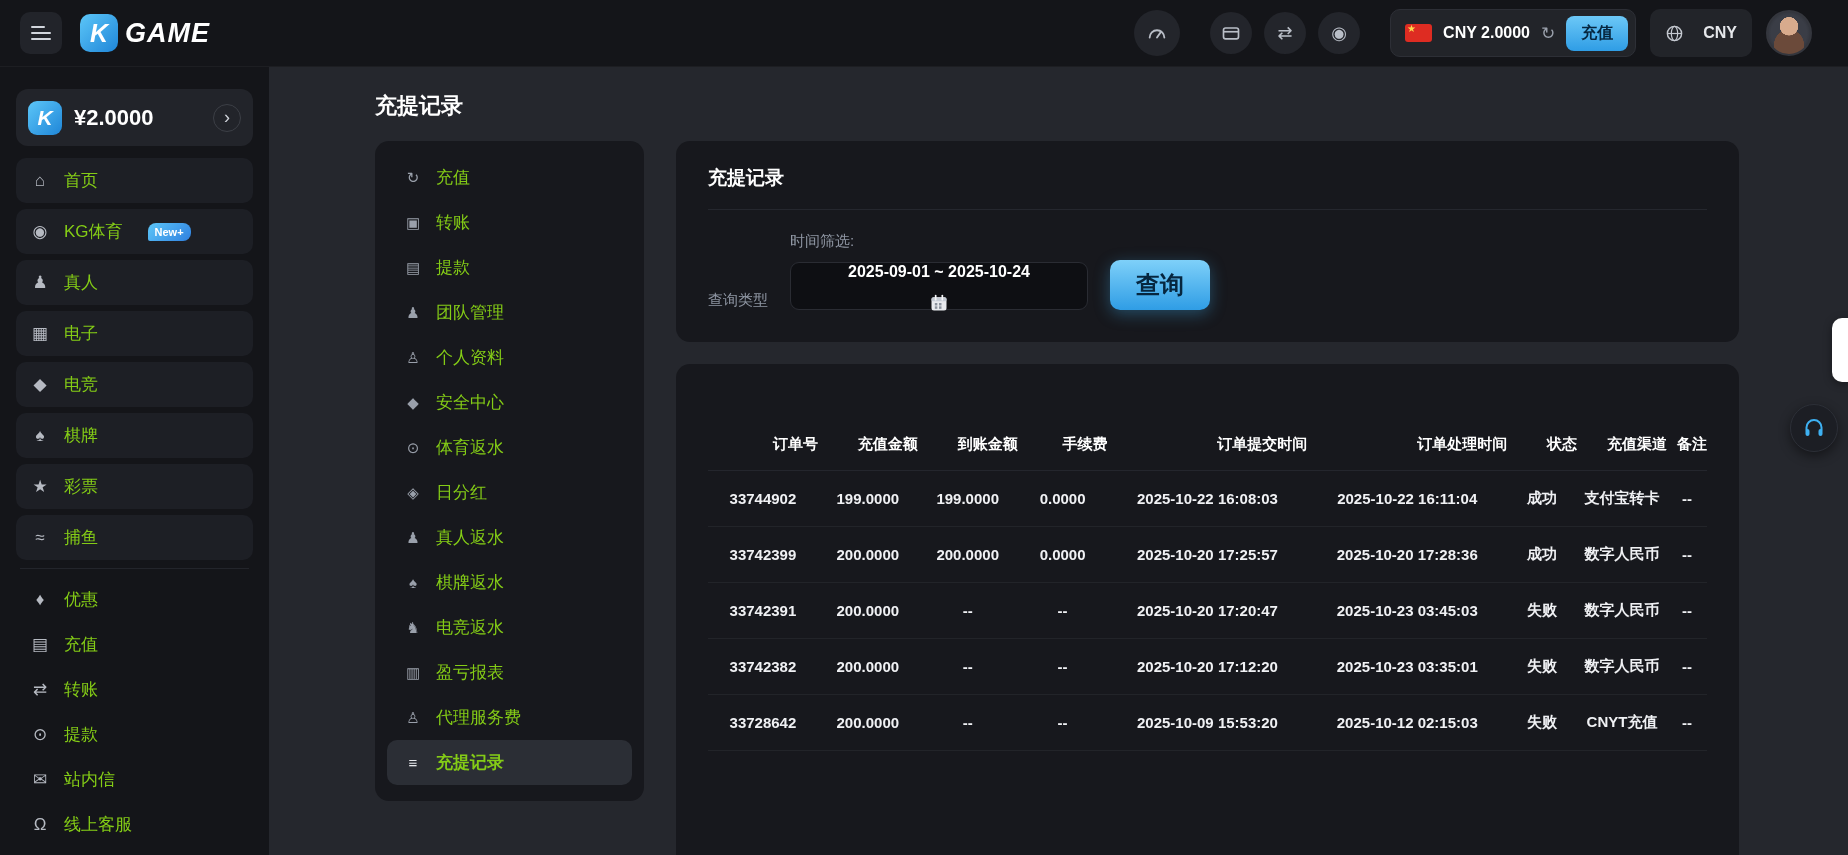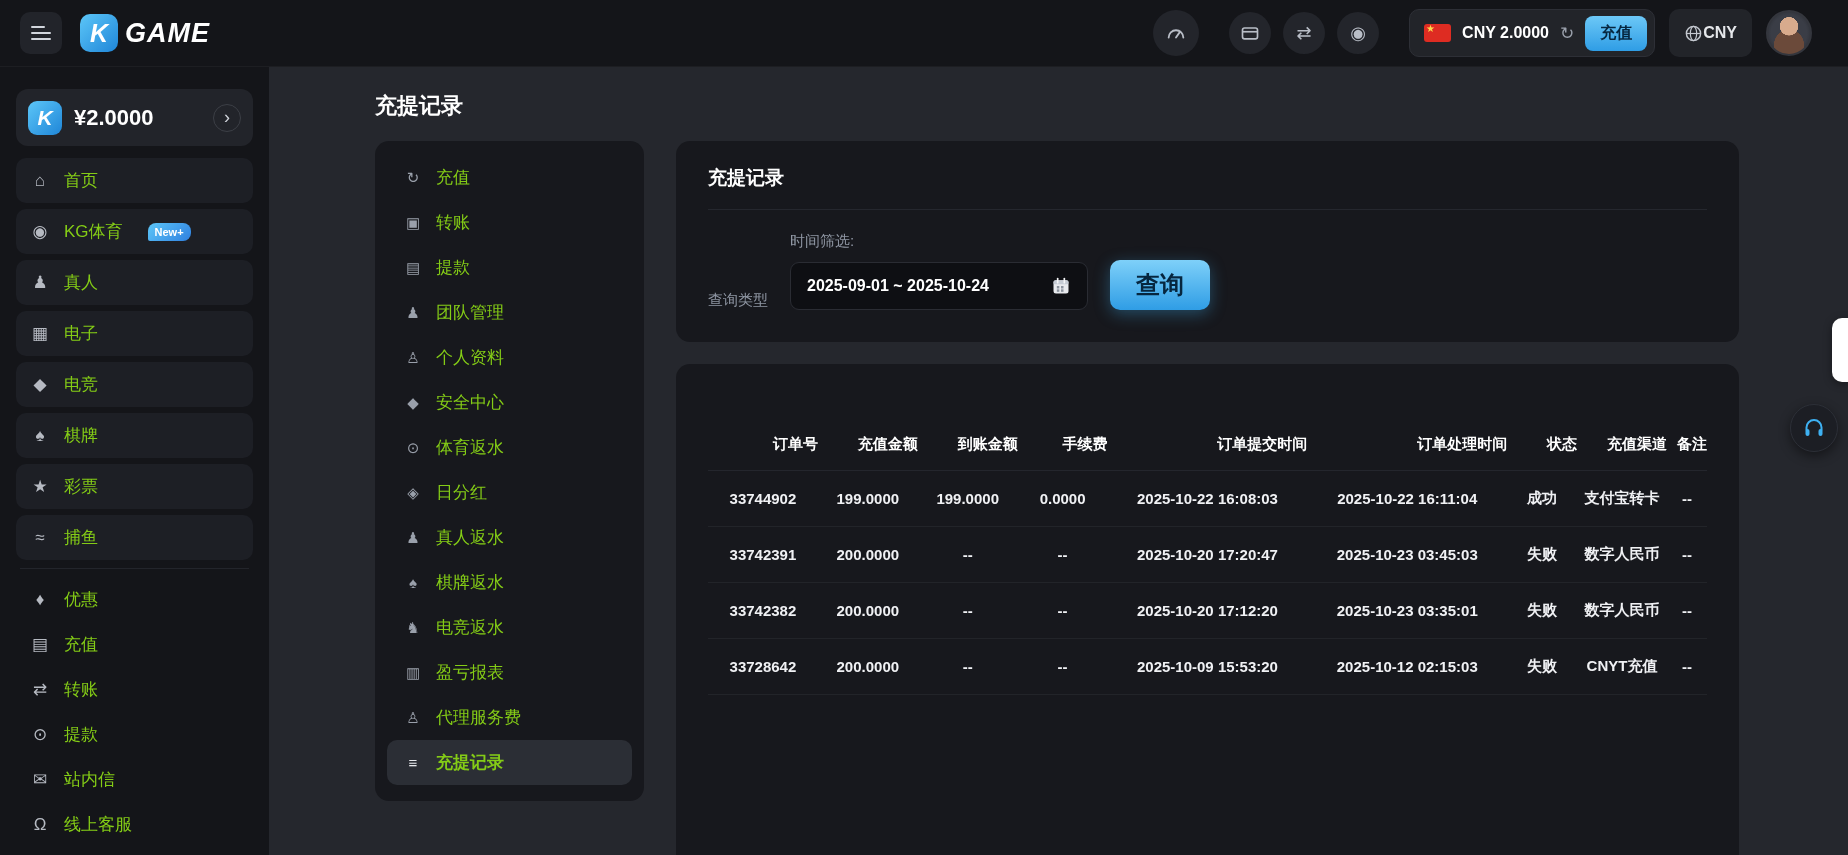--- a/index.html
+++ b/index.html
@@ -40,21 +40,21 @@
   .currency-pill { height:48px; background:#222429; border:1px solid #2d2f36; border-radius:10px;
     display:flex; align-items:center; gap:11px; padding:0 7px 0 14px; cursor:pointer; }
   .flag { width:27px; height:18px; background:#de2c22; border-radius:3px; position:relative; flex-shrink:0; }
   .flag .star { position:absolute; left:2px; top:-1px; color:#ffd84d; font-size:10px; }
   .currency-text { color:#fff; font-weight:bold; font-size:16px; white-space:nowrap; }
   .refresh { color:#9aa0ab; font-size:17px; cursor:pointer; }
   .deposit-btn { height:35px; padding:0 15px; border-radius:8px;
     background:linear-gradient(180deg,#6cc8f7,#2f9de5); color:#06263f; font-weight:bold; font-size:16px; }
 
   .lang-pill { height:48px; background:#222429; border-radius:10px; display:flex; align-items:center;
-    gap:0; padding:0 15px; color:#e5e7ea; font-weight:bold; font-size:16px; cursor:pointer; }
+    gap:19px; padding:0 15px; color:#e5e7ea; font-weight:bold; font-size:16px; cursor:pointer; }
 
   .avatar { width:46px; height:46px; border-radius:50%; border:2px solid #34363d; cursor:pointer;
     background:
       radial-gradient(circle at 50% 34%, #d8ab8d 0 26%, rgba(0,0,0,0) 27%),
       radial-gradient(circle at 50% 78%, #6b4a3a 0 38%, rgba(0,0,0,0) 39%),
       radial-gradient(circle at 50% 50%, #3a3d46 0 60%, #23252b 100%); }
 
   
   aside {
     position:absolute; top:67px; left:0; bottom:0; width:269px;
@@ -98,21 +98,21 @@
   .filter-card { padding:24px 32px 32px; }
   .card-title { font-size:19px; font-weight:bold; color:#fff; padding-bottom:18px;
     border-bottom:1px solid #25272e; margin-bottom:22px; }
   .filter-row { display:flex; align-items:flex-end; gap:22px; }
   .field { display:flex; flex-direction:column; gap:11px; }
   .field-label { color:#8f96a3; font-size:15px; }
   .control { height:48px; background:#0e0f13; border:1px solid #2a2c33; border-radius:9px;
     display:flex; align-items:center; justify-content:space-between; gap:12px;
     padding:0 16px; color:#fff; font-weight:bold; font-size:16px; cursor:pointer; white-space:nowrap; }
   .control.select { width:328px; }
-  .control.date { width:298px; }
+  .control.date { width:298px;flex-direction:column; }
   .chev { color:#9aa0ab; font-size:13px; }
   .search-btn { width:100px; height:50px; border-radius:10px;
     background:linear-gradient(180deg,#7ed0f9,#2f9de5); color:#06263f; font-weight:bold; font-size:24px;
     box-shadow:0 4px 16px rgba(62,177,242,0.35); }
 
   .table-card { padding:56px 32px 40px; min-height:525px; }
   table { width:100%; border-collapse:collapse; table-layout:fixed; }
   th { color:#ffffff; font-size:15px; font-weight:bold; height:50px; text-align:right;
     border-bottom:1px solid #24262d; white-space:nowrap; overflow:hidden; }
   td { color:#f0f1f4; font-size:15px; font-weight:bold; height:56px; text-align:center;
@@ -375,20 +375,31 @@
                 <td>199.0000</td>
                 <td>199.0000</td>
                 <td>0.0000</td>
                 <td>2025-10-22 16:08:03</td>
                 <td>2025-10-22 16:11:04</td>
                 <td>成功</td>
                 <td>支付宝转卡</td>
                 <td>--</td>
               </tr>
               <tr>
+                <td>33742399</td>
+                <td>200.0000</td>
+                <td>200.0000</td>
+                <td>0.0000</td>
+                <td>2025-10-20 17:25:57</td>
+                <td>2025-10-20 17:28:36</td>
+                <td>成功</td>
+                <td>数字人民币</td>
+                <td>--</td>
+              </tr>
+              <tr>
                 <td>33742391</td>
                 <td>200.0000</td>
                 <td>--</td>
                 <td>--</td>
                 <td>2025-10-20 17:20:47</td>
                 <td>2025-10-23 03:45:03</td>
                 <td>失败</td>
                 <td>数字人民币</td>
                 <td>--</td>
               </tr>

